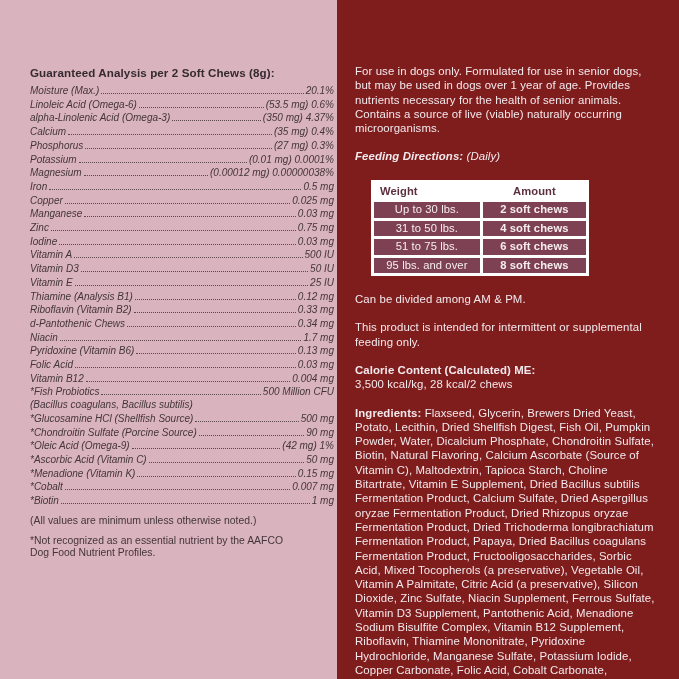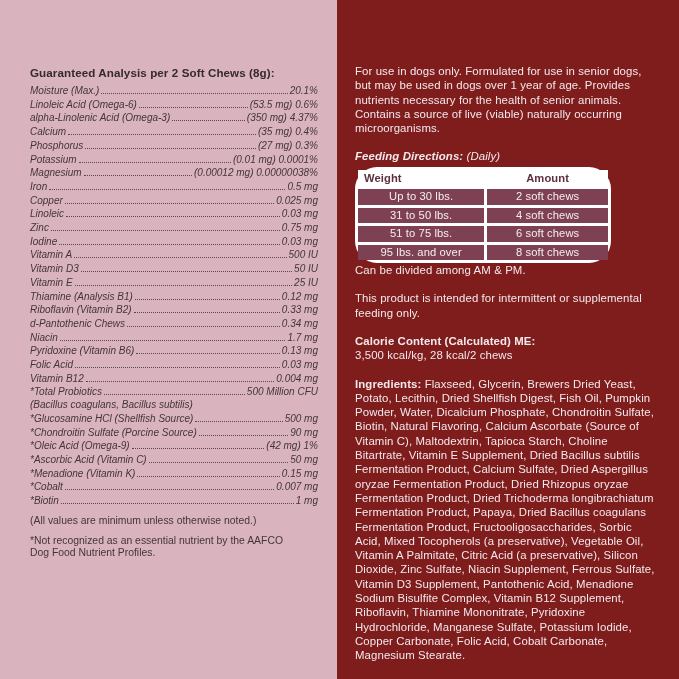--- a/index.html
+++ b/index.html
@@ -6,21 +6,21 @@
   body{
     width:679px;height:679px;overflow:hidden;
     font-family:"Liberation Sans",sans-serif;
     -webkit-font-smoothing:antialiased;
   }
   .label-wrap{display:flex;width:679px;height:679px;}
 
   
   .panel-left{
     width:337px;height:679px;background:#d9b3bd;
-    box-sizing:border-box;padding:66px 19px 0 30px;
+    box-sizing:border-box;padding:66px 3px 0 30px;
     color:#44353c;
   }
   .ga-title{
     font-weight:bold;font-size:11.6px;line-height:13px;
     color:#352a30;margin-bottom:5px;letter-spacing:.1px;
   }
   .ga-rows{font-size:10px;line-height:12.7px;font-style:italic;}
   .ga-row{display:flex;align-items:baseline;white-space:nowrap;}
   .ga-row.plain{display:block;}
   .ga-label{flex:0 0 auto;}
@@ -39,34 +39,34 @@
     box-sizing:border-box;padding:64px 22px 0 18px;
     color:#f3e9ed;font-size:11.4px;line-height:14.3px;
     letter-spacing:.1px;
   }
   .panel-right p{margin:0 0 14px 0;}
   .bold{font-weight:bold;}
   .feeding-heading{margin-bottom:3px;font-style:italic;}
 
   .feeding-table{
     background:#ffffff;border-collapse:separate;border-spacing:3px;
-    width:256px;margin:0;border-radius:22px;
+    width:218px;margin:16px;
   }
   .feeding-table th{
     background:#ffffff;color:#5d3040;font-weight:bold;
     font-size:11.2px;padding:1px 6px;
   }
   .feeding-table th.weight{text-align:left;}
   .feeding-table th.amount{text-align:center;}
   .feeding-table td{
     background:#7e4153;color:#f6edf0;font-size:11.2px;
     padding:1px 6px;line-height:13.5px;
   }
   .feeding-table td.weight{width:118px;text-align:center;}
-  .feeding-table td.amount{width:112px;text-align:center;}
+  .feeding-table td.amount{width:112px;text-align:center;font-weight:bold;}
   .feeding-note{margin-top:4px;}
 </style>
 </head>
 <body>
 
 <div class="label-wrap">
 
   <div class="panel-left">
     <div class="ga-title">Guaranteed Analysis per 2 Soft Chews (8g):</div>
     <div class="ga-rows">
@@ -109,21 +109,21 @@
           <span class="ga-label">Iron</span>
           <span class="ga-leader"></span>
           <span class="ga-value">0.5 mg</span>
         </div>
         <div class="ga-row">
           <span class="ga-label">Copper</span>
           <span class="ga-leader"></span>
           <span class="ga-value">0.025 mg</span>
         </div>
         <div class="ga-row">
-          <span class="ga-label">Linoleic</span>
+          <span class="ga-label">Manganese</span>
           <span class="ga-leader"></span>
           <span class="ga-value">0.03 mg</span>
         </div>
         <div class="ga-row">
           <span class="ga-label">Zinc</span>
           <span class="ga-leader"></span>
           <span class="ga-value">0.75 mg</span>
         </div>
         <div class="ga-row">
           <span class="ga-label">Iodine</span>
@@ -174,21 +174,21 @@
           <span class="ga-label">Folic Acid</span>
           <span class="ga-leader"></span>
           <span class="ga-value">0.03 mg</span>
         </div>
         <div class="ga-row">
           <span class="ga-label">Vitamin B12</span>
           <span class="ga-leader"></span>
           <span class="ga-value">0.004 mg</span>
         </div>
         <div class="ga-row">
-          <span class="ga-label">*Total Probiotics</span>
+          <span class="ga-label">*Fish Probiotics</span>
           <span class="ga-leader"></span>
           <span class="ga-value">500 Million CFU</span>
         </div>
         <div class="ga-row plain">(Bacillus coagulans, Bacillus subtilis)</div>
         <div class="ga-row">
           <span class="ga-label">*Glucosamine HCl (Shellfish Source)</span>
           <span class="ga-leader"></span>
           <span class="ga-value">500 mg</span>
         </div>
         <div class="ga-row">

